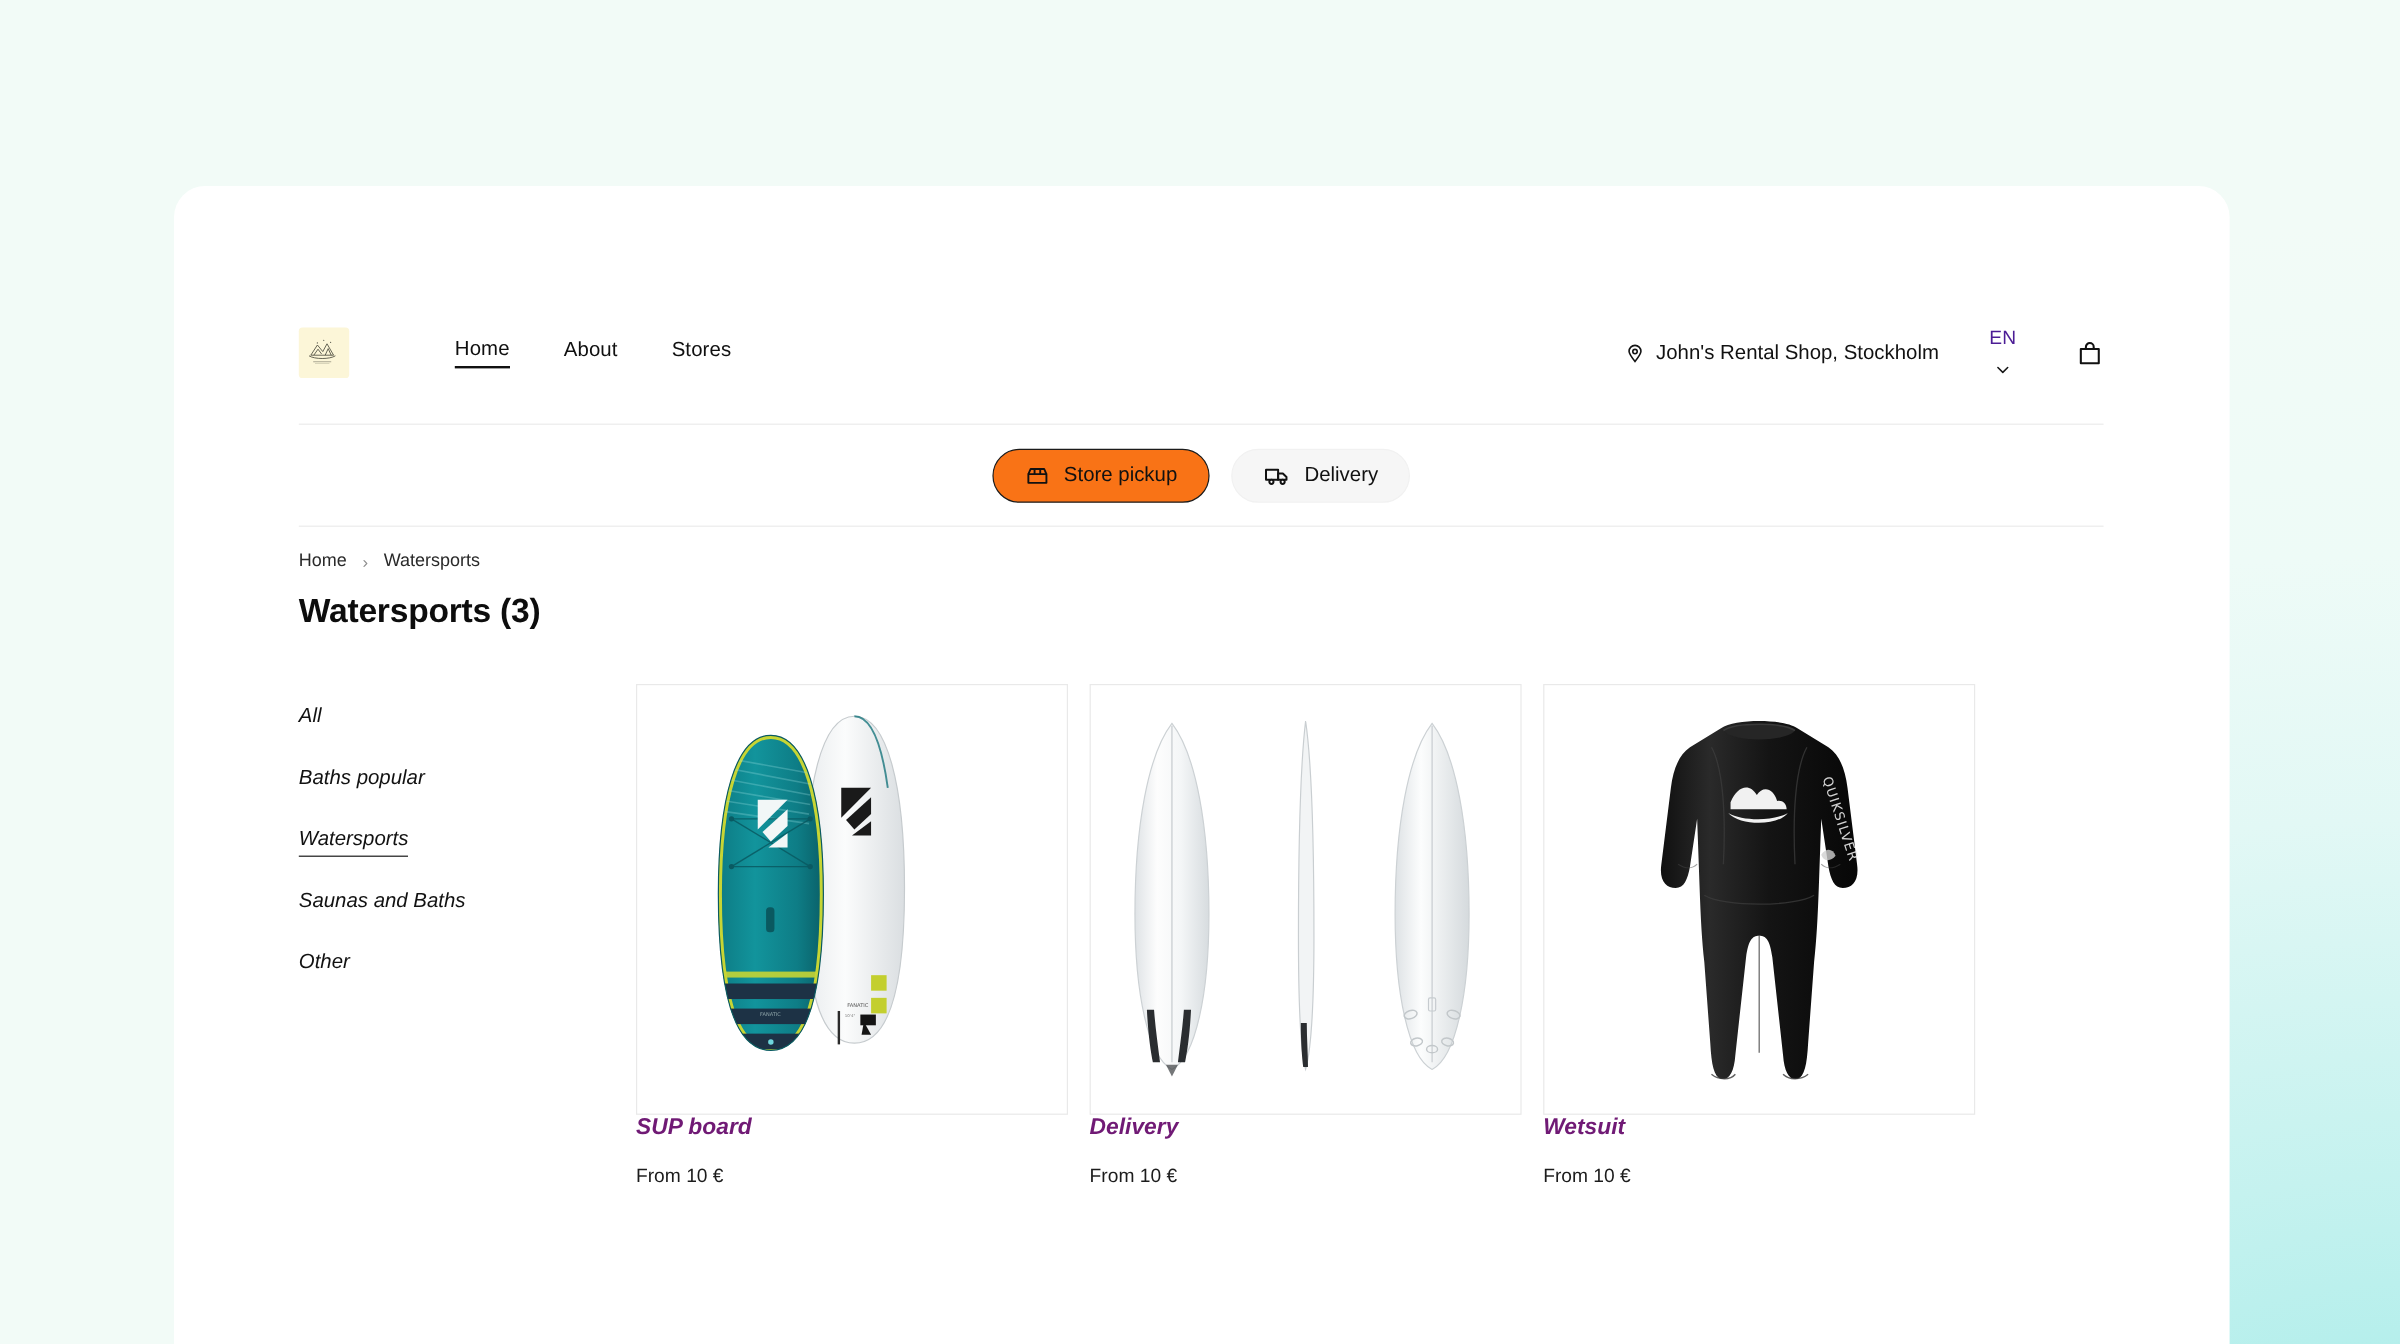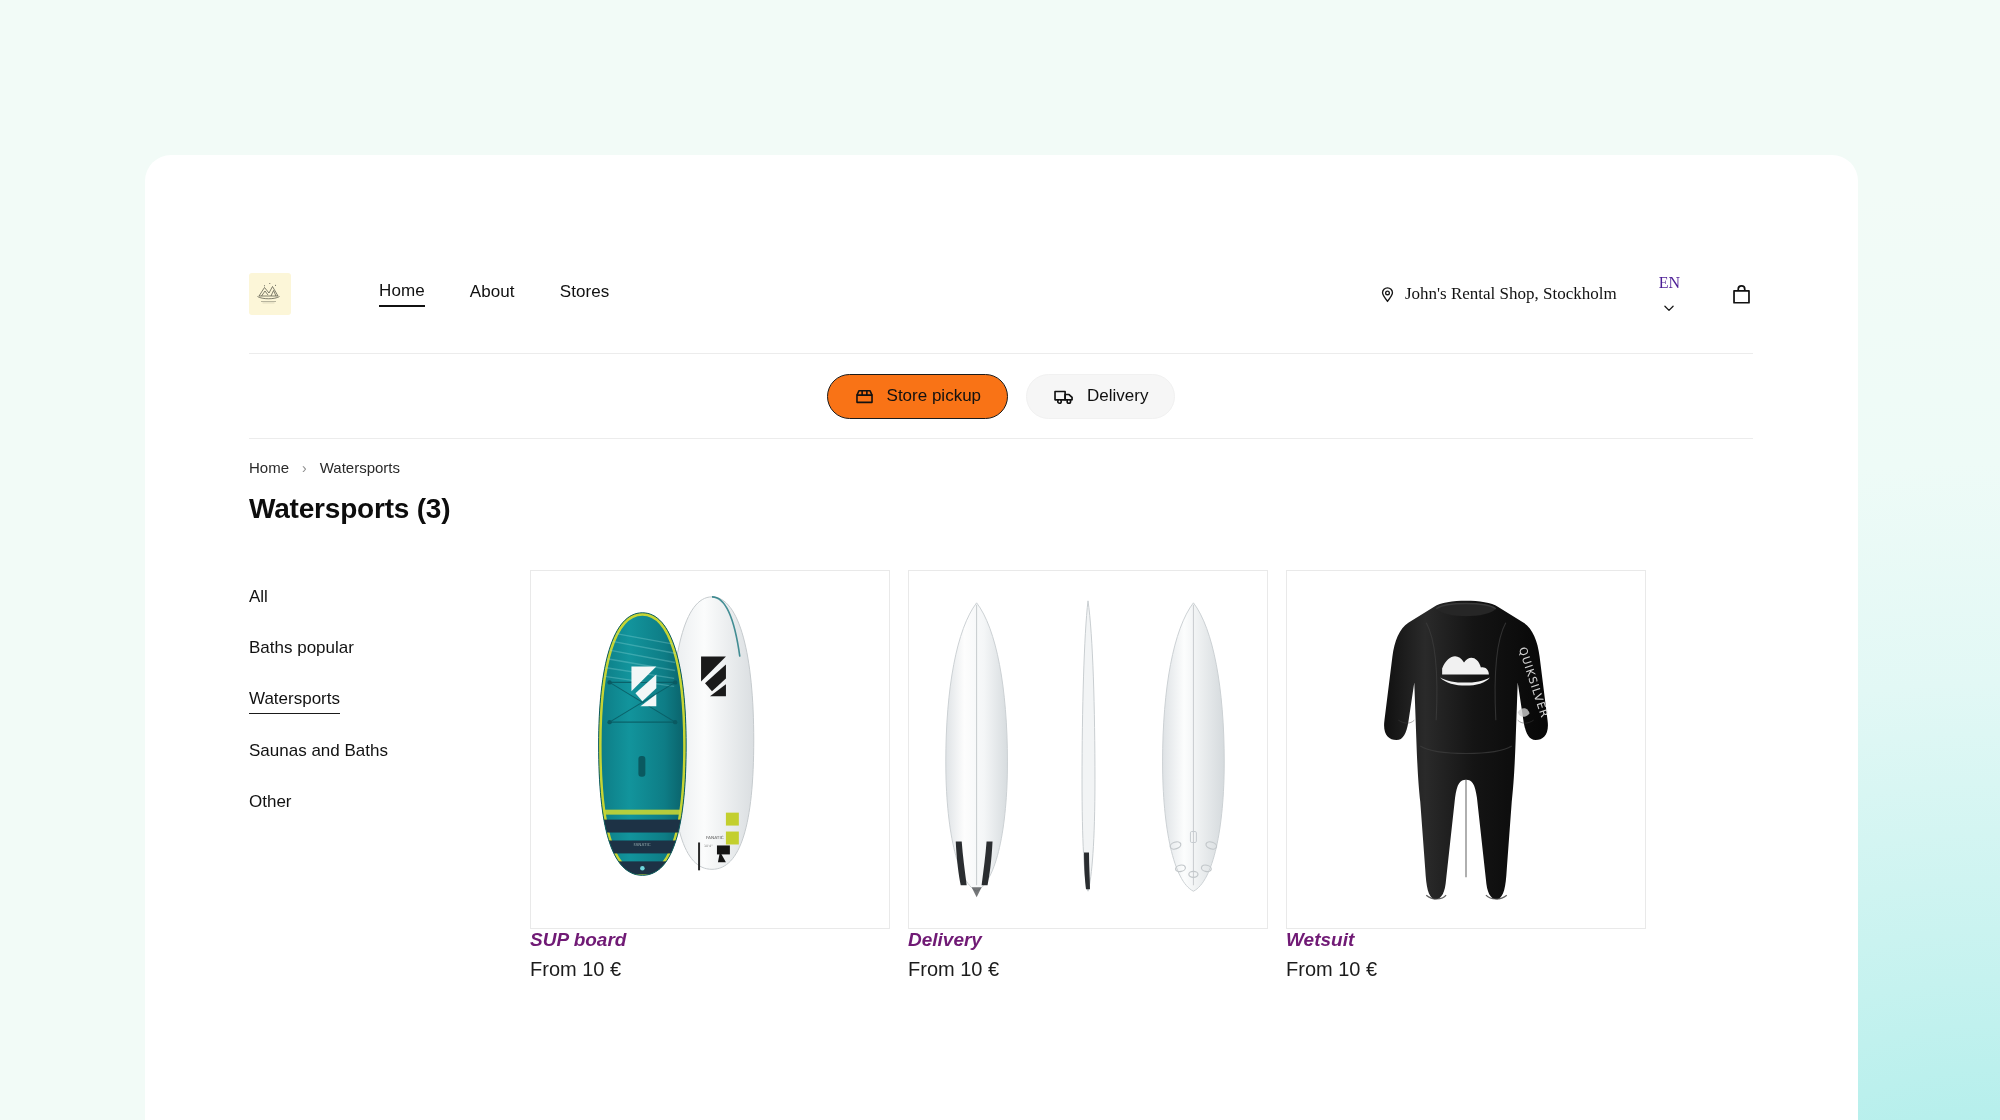--- a/index.html
+++ b/index.html
@@ -69,21 +69,20 @@
     cursor: pointer;
     white-space: nowrap;
   }
   .nav-link.active {
     border-bottom: 2px solid #111;
   }
 
   .header-right {
     margin-left: auto;
     display: flex;
-    font-family: Liberation Serif, serif;
   }
   .store-loc {
     display: flex;
     align-items: center;
     gap: 9px;
     font-size: 17px;
     color: #121212;
     cursor: pointer;
     white-space: nowrap;
   }
@@ -168,21 +167,21 @@
   }
   .sidebar { width: 281px; flex: none; padding-top: 17px; }
   .filter {
     font-size: 17px;
     color: #121212;
     margin-bottom: 27px;
     cursor: pointer;
     display: inline-block;
     padding-bottom: 4px;
   }
-  .filter-row { display: block; }
+  .filter-row { display: block; font-style: italic; }
   .filter.active { border-bottom: 1.6px solid #1a1a1a; }
 
   .grid {
     display: flex;
     gap: 18px;
   }
   .card { width: 360px; }
   .card-img {
     height: 359px;
     border: 1px solid #e9e9e9;
@@ -192,23 +191,23 @@
     cursor: pointer;
   }
   .card-name {
     font-size: 19px;
     font-weight: 600;
     color: #701a75;
     cursor: pointer;
     font-style: italic;
   }
   .card-price {
-    font-size: 20px;
+    font-size: 16px;
     color: #1c1c1c;
-    margin-top: 7px;
+    margin-top: 21px;
   }
 
   .prod-svg { position: absolute; left: 0; top: 0; width: 100%; height: 100%; }
 </style>
 </head>
 <body>
 
 <div class="page-panel">
   <div class="inner">
 

